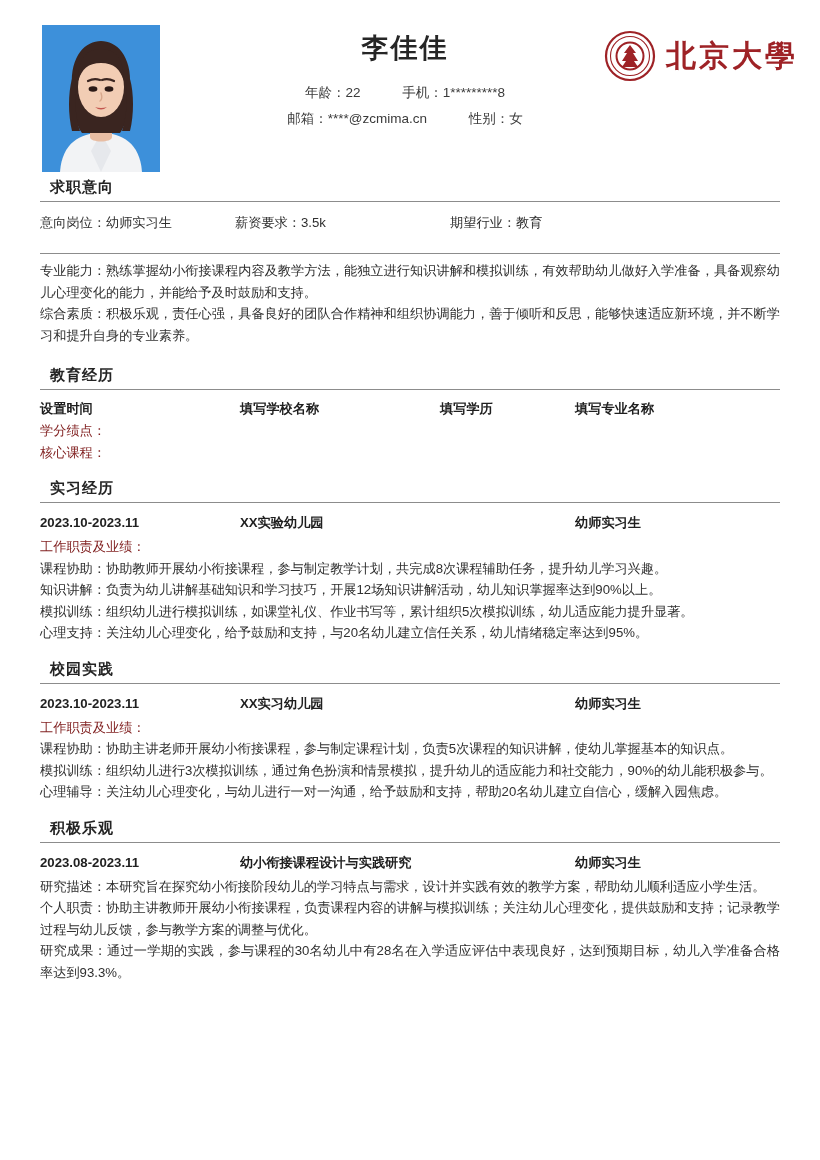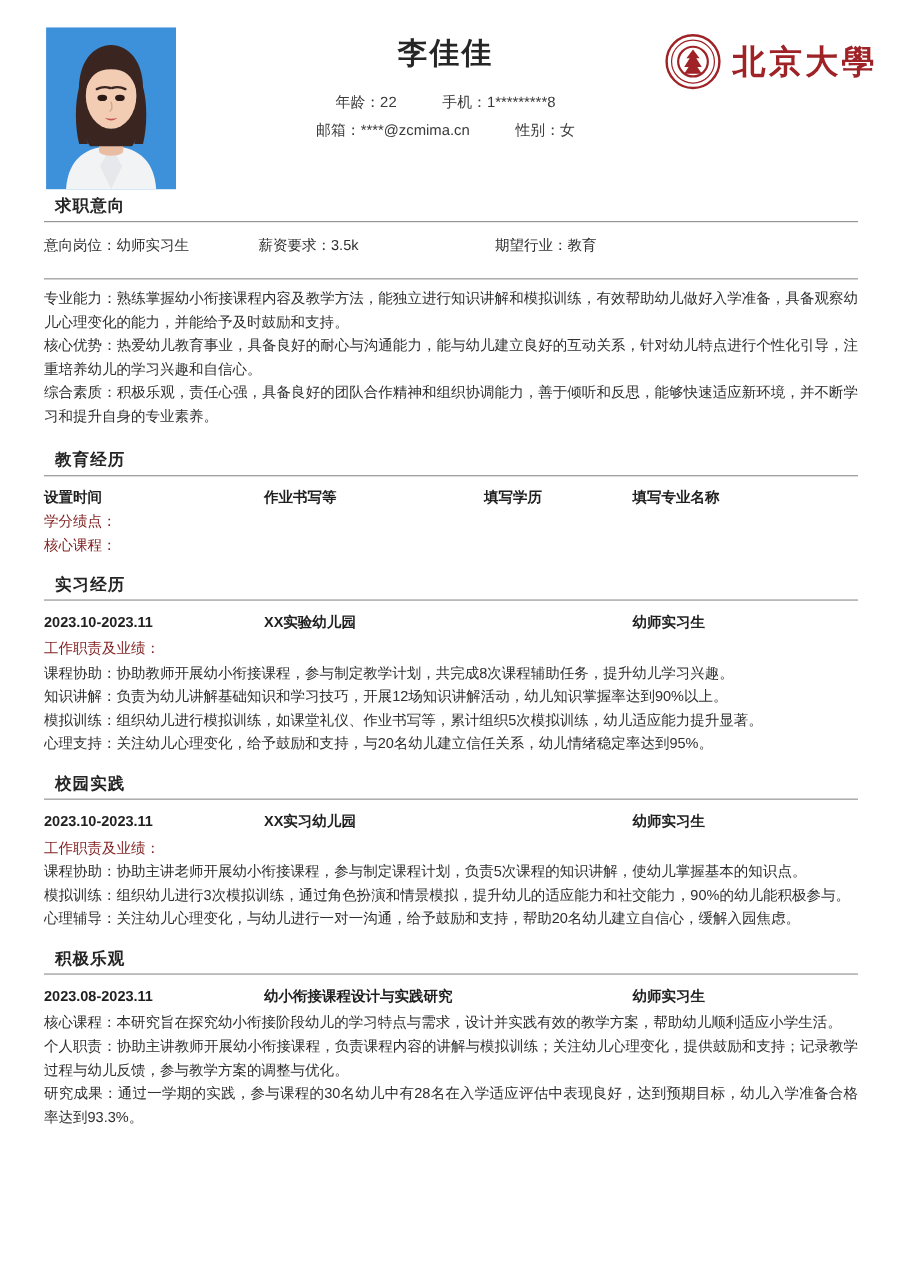--- a/index.html
+++ b/index.html
@@ -221,33 +221,32 @@
       <span class="kv-cell-3"><span>期望行业：</span><span>教育</span></span>
     </div>
   </div>
 
   <div class="spacer-12"></div>
 
   <div class="section">
     <div class="rule"></div>
     <div class="body-text">
       <p>专业能力：熟练掌握幼小衔接课程内容及教学方法，能独立进行知识讲解和模拟训练，有效帮助幼儿做好入学准备，具备观察幼儿心理变化的能力，并能给予及时鼓励和支持。</p>
-      <p>核心优势：热爱幼儿教育事业，具备良好的耐心与沟通能力，能与幼儿建立良好的互动关系，针对幼儿特点进行个性化引导，注重培养幼儿的学习兴趣和自信心。</p>
       <p>综合素质：积极乐观，责任心强，具备良好的团队合作精神和组织协调能力，善于倾听和反思，能够快速适应新环境，并不断学习和提升自身的专业素养。</p>
     </div>
   </div>
 
   <div class="spacer-20"></div>
 
   <div class="section">
     <div class="section-title">教育经历</div>
     <div class="rule"></div>
     <div class="edu-head">
       <span class="ecol-1">设置时间</span>
-      <span class="ecol-2">作业书写等</span>
+      <span class="ecol-2">填写学校名称</span>
       <span class="ecol-3">填写学历</span>
       <span class="ecol-4">填写专业名称</span>
     </div>
     <div class="sub-line">学分绩点：</div>
     <div class="sub-line">核心课程：</div>
   </div>
 
   <div class="spacer-16"></div>
 
   <div class="section">
@@ -289,19 +288,19 @@
 
   <div class="section">
     <div class="section-title">积极乐观</div>
     <div class="rule"></div>
     <div class="entry-head">
       <span class="col-date">2023.08-2023.11</span>
       <span class="col-org">幼小衔接课程设计与实践研究</span>
       <span class="col-role">幼师实习生</span>
     </div>
     <div class="body-text">
-      <p>核心课程：本研究旨在探究幼小衔接阶段幼儿的学习特点与需求，设计并实践有效的教学方案，帮助幼儿顺利适应小学生活。</p>
+      <p>研究描述：本研究旨在探究幼小衔接阶段幼儿的学习特点与需求，设计并实践有效的教学方案，帮助幼儿顺利适应小学生活。</p>
       <p>个人职责：协助主讲教师开展幼小衔接课程，负责课程内容的讲解与模拟训练；关注幼儿心理变化，提供鼓励和支持；记录教学过程与幼儿反馈，参与教学方案的调整与优化。</p>
       <p>研究成果：通过一学期的实践，参与课程的30名幼儿中有28名在入学适应评估中表现良好，达到预期目标，幼儿入学准备合格率达到93.3%。</p>
     </div>
   </div>
 
 </div>
 
 </body></html>

